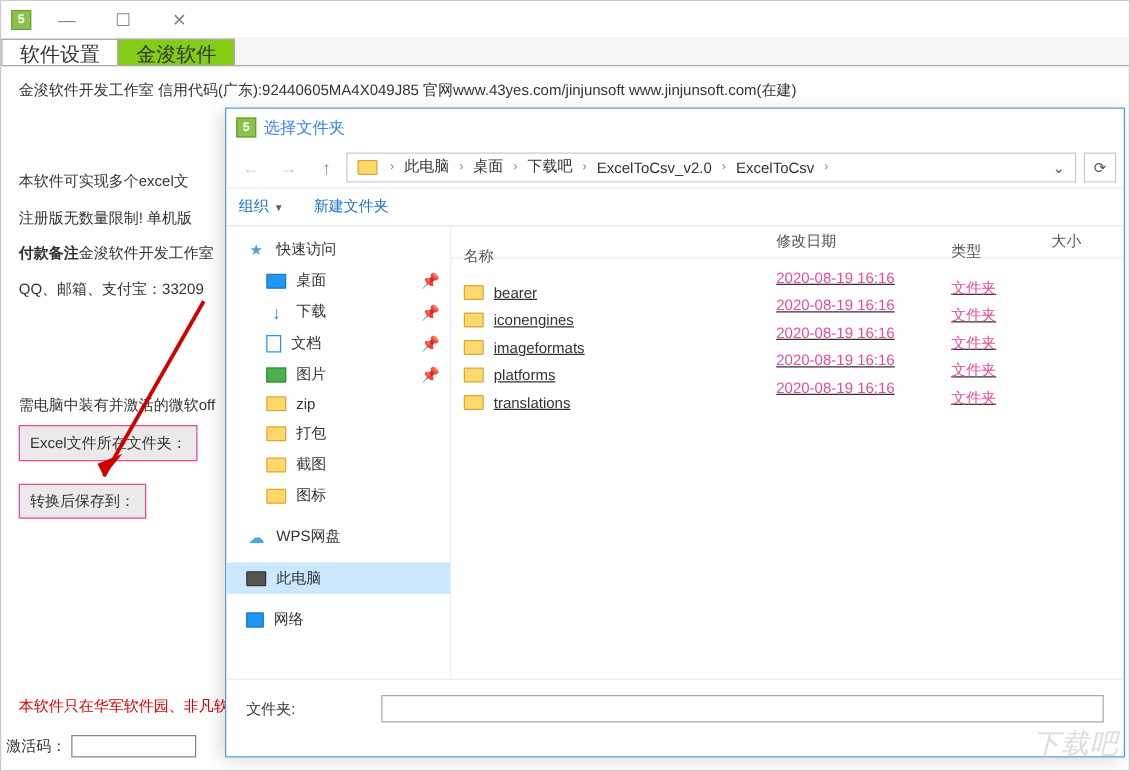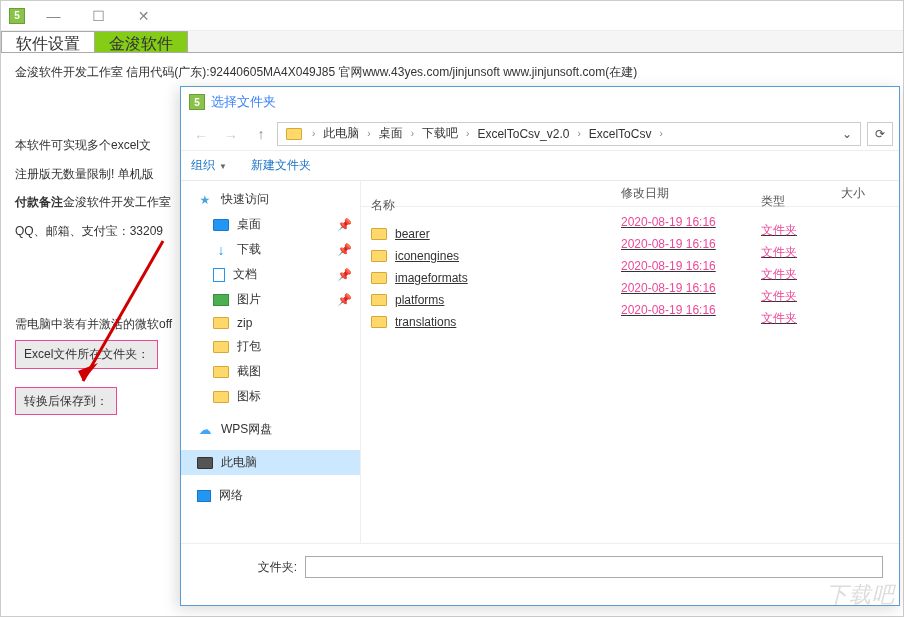--- a/index.html
+++ b/index.html
@@ -75,21 +75,21 @@
 .col-type { width: 80px; margin-top: 16px; }
 .col-size { flex: 1; }
 
 .file-list { flex: 1; padding: 4px 0; }
 .file-row { display: flex; align-items: center; height: 22px; padding-left: 10px; font-size: 12px; color: #333; cursor: pointer; text-decoration: underline; }
 .file-row .ico.folder { margin-right: 8px; }
 .file-row .col-name { display:flex; align-items:center; }
 .file-row .col-date, .file-row .col-type { color: #ec4899; }
 
 .dialog-footer { height: 62px; border-top: 1px solid #eee; display: flex; align-items: flex-start; padding: 12px 16px; gap: 8px; }
-.footer-label { width: 100px; text-align: right; padding-top: 3px; color: #333; }
+.footer-label { width: 100px; text-align: left; padding-top: 3px; color: #333; }
 .footer-input { flex: 1; height: 22px; border: 1px solid #aaa; padding: 0 4px; }
 
 .watermark { position: absolute; right: 8px; bottom: 6px; color: #ddd; font-size: 22px; font-style: italic; pointer-events: none; letter-spacing: 1px; }
 </style>
 </head>
 <body>
 
 <div class="main-window">
   <div class="main-titlebar">
     <span class="main-title-icon">5</span>
@@ -120,20 +120,25 @@
       <div class="row-btn"><span class="btn-flat">Excel文件所在文件夹：</span></div>
       <div class="row-btn" style="margin-top:18px;"><span class="btn-flat">转换后保存到：</span></div>
     </div>
   </div>
 
   <svg class="red-arrow" viewBox="0 0 120 170">
     <line x1="100" y1="10" x2="20" y2="150" stroke="#d00000" stroke-width="3"></line>
     <polygon points="20,150 35,132 15,140" fill="#d00000"></polygon>
   </svg>
 
+  <div class="bottom-notice">本软件只在华军软件园、非凡软</div>
+  <div class="activation-row">
+    <span>激活码：</span>
+    <input type="text" style="">
+  </div>
 
   <div class="dialog">
     <div class="dialog-titlebar">
       <span class="main-title-icon">5</span>
       <span class="dialog-title">选择文件夹</span>
     </div>
 
     <div class="dialog-toolbar">
       <div class="nav-btn disabled">←</div>
       <div class="nav-btn disabled">→</div>

